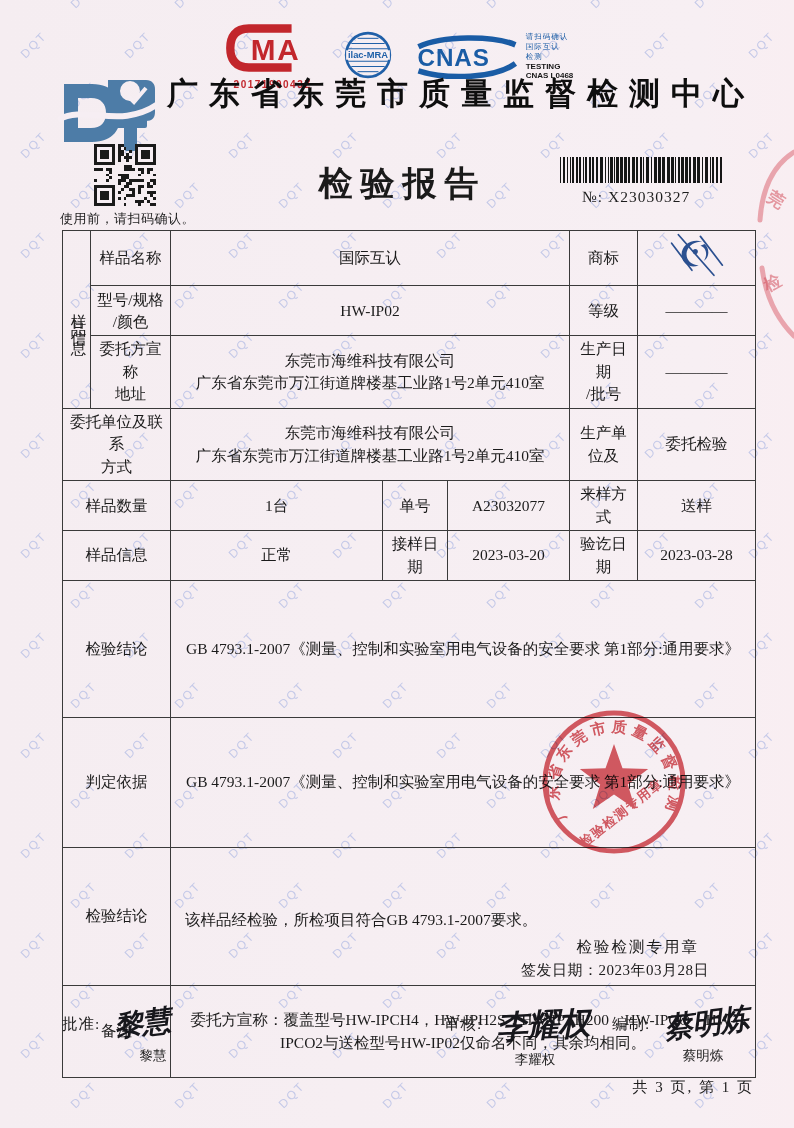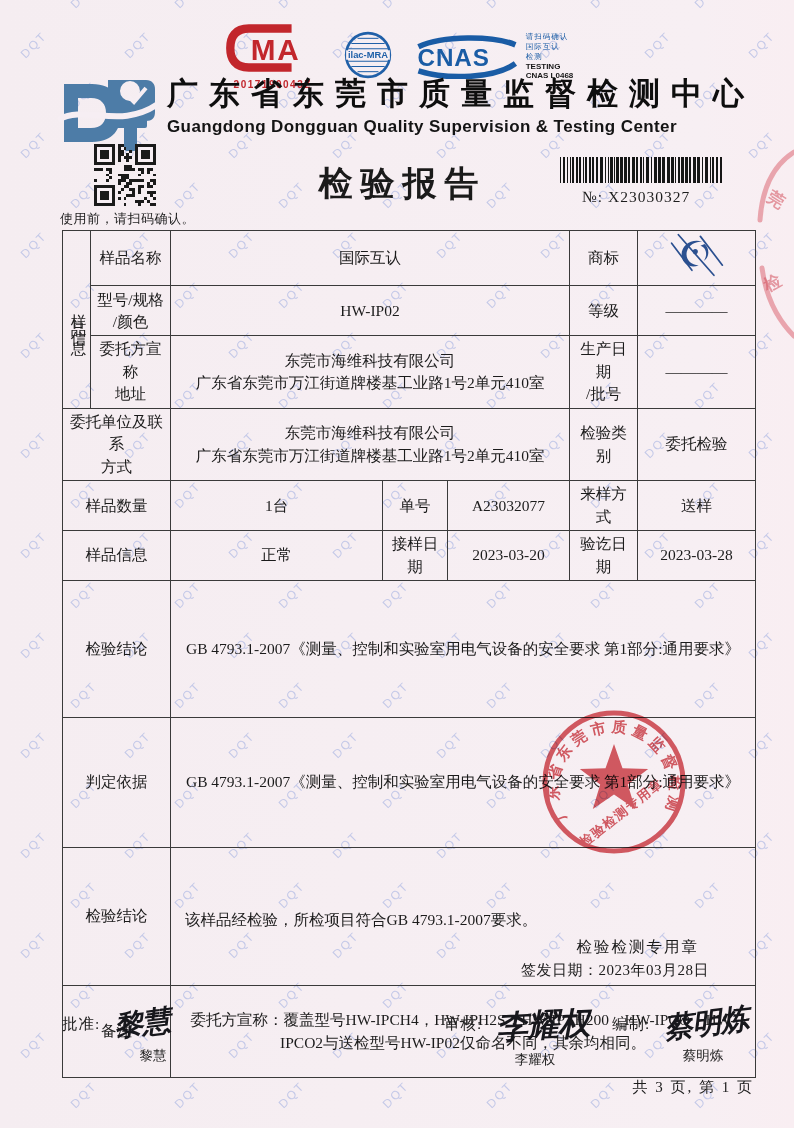--- a/index.html
+++ b/index.html
@@ -306,21 +306,20 @@
         <path fill-rule="evenodd" d="M50,6 H88 C94,6 97,10 97,15 V38 C97,44 94,47 88,47 H50 Z
                  M62,17 a10,10 0 1 0 20,0 a10,10 0 1 0 -20,0 Z"></path>
         <rect x="66" y="44" width="13" height="33" rx="3"></rect>
         <rect x="56" y="44" width="33" height="10" rx="2"></rect>
       </g>
       <path d="M0,46 C28,30 62,56 100,30" stroke="#f6eef3" stroke-width="6" fill="none"></path>
       <path d="M70,22 l6,6 l12,-14" stroke="#f6eef3" stroke-width="4" fill="none"></path>
     </svg>
     <div class="titles">
       <div class="cn-title">广东省东莞市质量监督检测中心</div>
-      <div class="en-title">Guangdong Dongguan Quality Supervision &amp; Testing Center</div>
     </div>
   </div>
 
   <div class="report-row">
     <div class="qr-block">
       <svg id="qr-svg" width="62" height="62" viewBox="0 0 21 21" shape-rendering="crispEdges">
           <rect x="8" y="0" width="1" height="1" fill="#1a1a1a"></rect>
           <rect x="9" y="0" width="1" height="1" fill="#1a1a1a"></rect>
           <rect x="8" y="1" width="1" height="1" fill="#1a1a1a"></rect>
           <rect x="10" y="1" width="1" height="1" fill="#1a1a1a"></rect>
@@ -525,21 +524,21 @@
 广东省东莞市万江街道牌楼基工业路1号2单元410室</td>
       <td class="pre">生产日期
 /批号</td>
       <td>————</td>
     </tr>
     <tr style="height:53px">
       <td colspan="2" class="pre">委托单位及联系
 方式</td>
       <td colspan="3" class="pre">东莞市海维科技有限公司
 广东省东莞市万江街道牌楼基工业路1号2单元410室</td>
-      <td>检验类别</td>
+      <td>生产单位及</td>
       <td>委托检验</td>
     </tr>
     <tr style="height:35px">
       <td colspan="2">样品数量</td>
       <td>1台</td>
       <td>单号</td>
       <td>A23032077</td>
       <td>来样方式</td>
       <td>送样</td>
     </tr>

